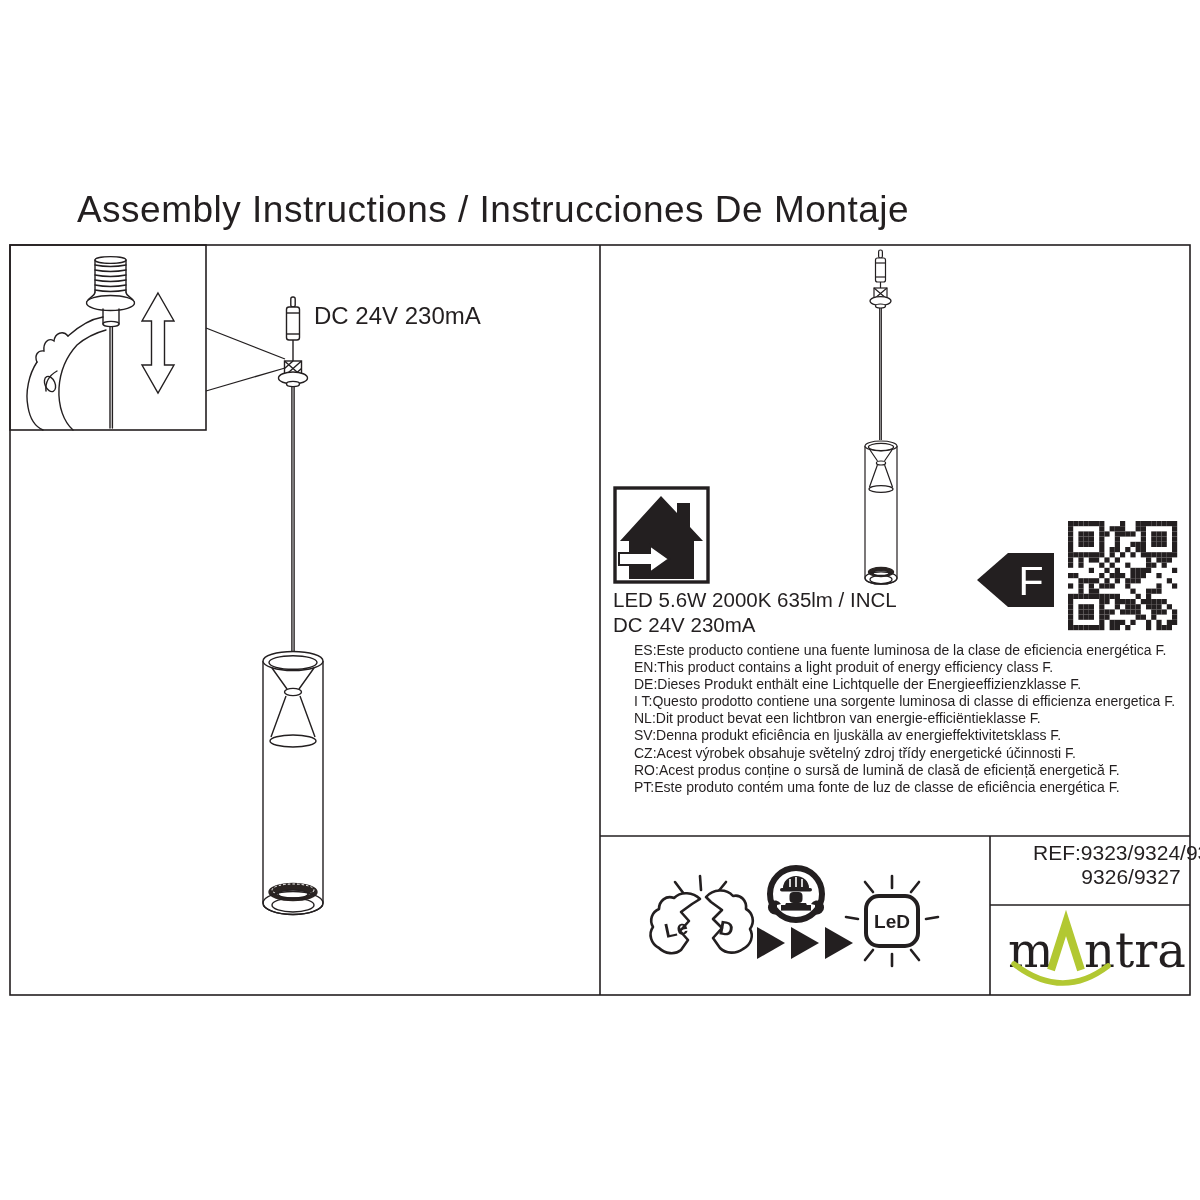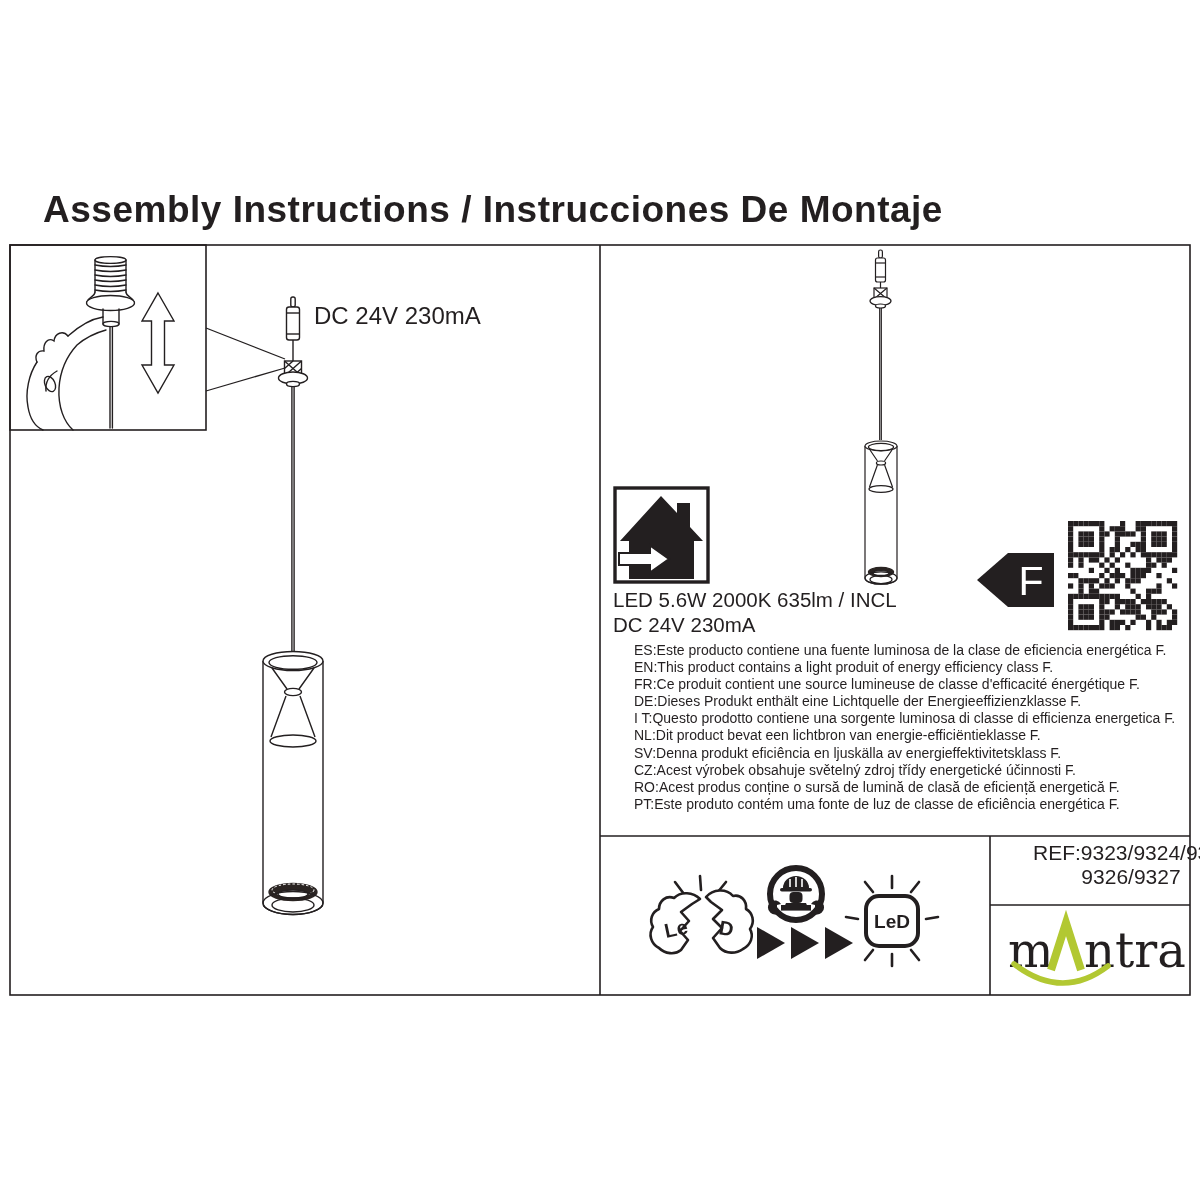--- a/index.html
+++ b/index.html
@@ -1,21 +1,21 @@
 <!DOCTYPE html>
 <html><head>
 <meta charset="utf-8">
 <style>
   html,body{margin:0;padding:0;background:#fff;}
   .page{position:relative;width:1200px;height:1200px;background:#fff;overflow:hidden;
         font-family:"Liberation Sans",sans-serif;color:#231f20;}
   .abs{position:absolute;white-space:nowrap;}
   #art{position:absolute;left:0;top:0;z-index:1;}
   .txt{z-index:2;}
-  .title{left:0;top:189px;width:986px;text-align:center;font-size:37px;letter-spacing:0.5px;font-weight:bold;}
+  .title{left:0;top:189px;width:986px;text-align:center;font-size:37px;letter-spacing:0.5px;}
   .dc-left{left:314px;top:302px;font-size:24px;}
   .specs1{left:613px;top:588px;font-size:20.5px;}
   .specs2{left:613px;top:613px;font-size:20.5px;}
   .statements{left:613px;top:642px;font-size:14px;line-height:17.1px;z-index:2;position:absolute;}
   .statements div{white-space:nowrap;margin-left:21px;}
   .refbox{left:992px;top:841px;width:196px;text-align:center;font-size:21px;line-height:24px;padding-left:41px;}
 </style>
 </head>
 <body>
 
@@ -432,21 +432,20 @@
   <div class="abs txt title">Assembly Instructions / Instrucciones De Montaje</div>
 
   <div class="abs txt dc-left">DC 24V 230mA</div>
 
   <div class="abs txt specs1">LED 5.6W 2000K 635lm / INCL</div>
   <div class="abs txt specs2">DC 24V 230mA</div>
 
   <div class="statements">
     <div>ES:Este producto contiene una fuente luminosa de la clase de eficiencia energética F.</div>
     <div>EN:This product contains a light produit of energy efficiency class F.</div>
-    <div>FR:Ce produit contient une source lumineuse de classe d'efficacité énergétique F.</div>
     <div>DE:Dieses Produkt enthält eine Lichtquelle der Energieeffizienzklasse F.</div>
     <div>I T:Questo prodotto contiene una sorgente luminosa di classe di efficienza energetica F.</div>
     <div>NL:Dit product bevat een lichtbron van energie-efficiëntieklasse F.</div>
     <div>SV:Denna produkt eficiência en ljuskälla av energieffektivitetsklass F.</div>
     <div>CZ:Acest výrobek obsahuje světelný zdroj třídy energetické účinnosti F.</div>
     <div>RO:Acest produs conține o sursă de lumină de clasă de eficiență energetică F.</div>
     <div>PT:Este produto contém uma fonte de luz de classe de eficiência energética F.</div>
   </div>
 
   <div class="abs txt refbox">

